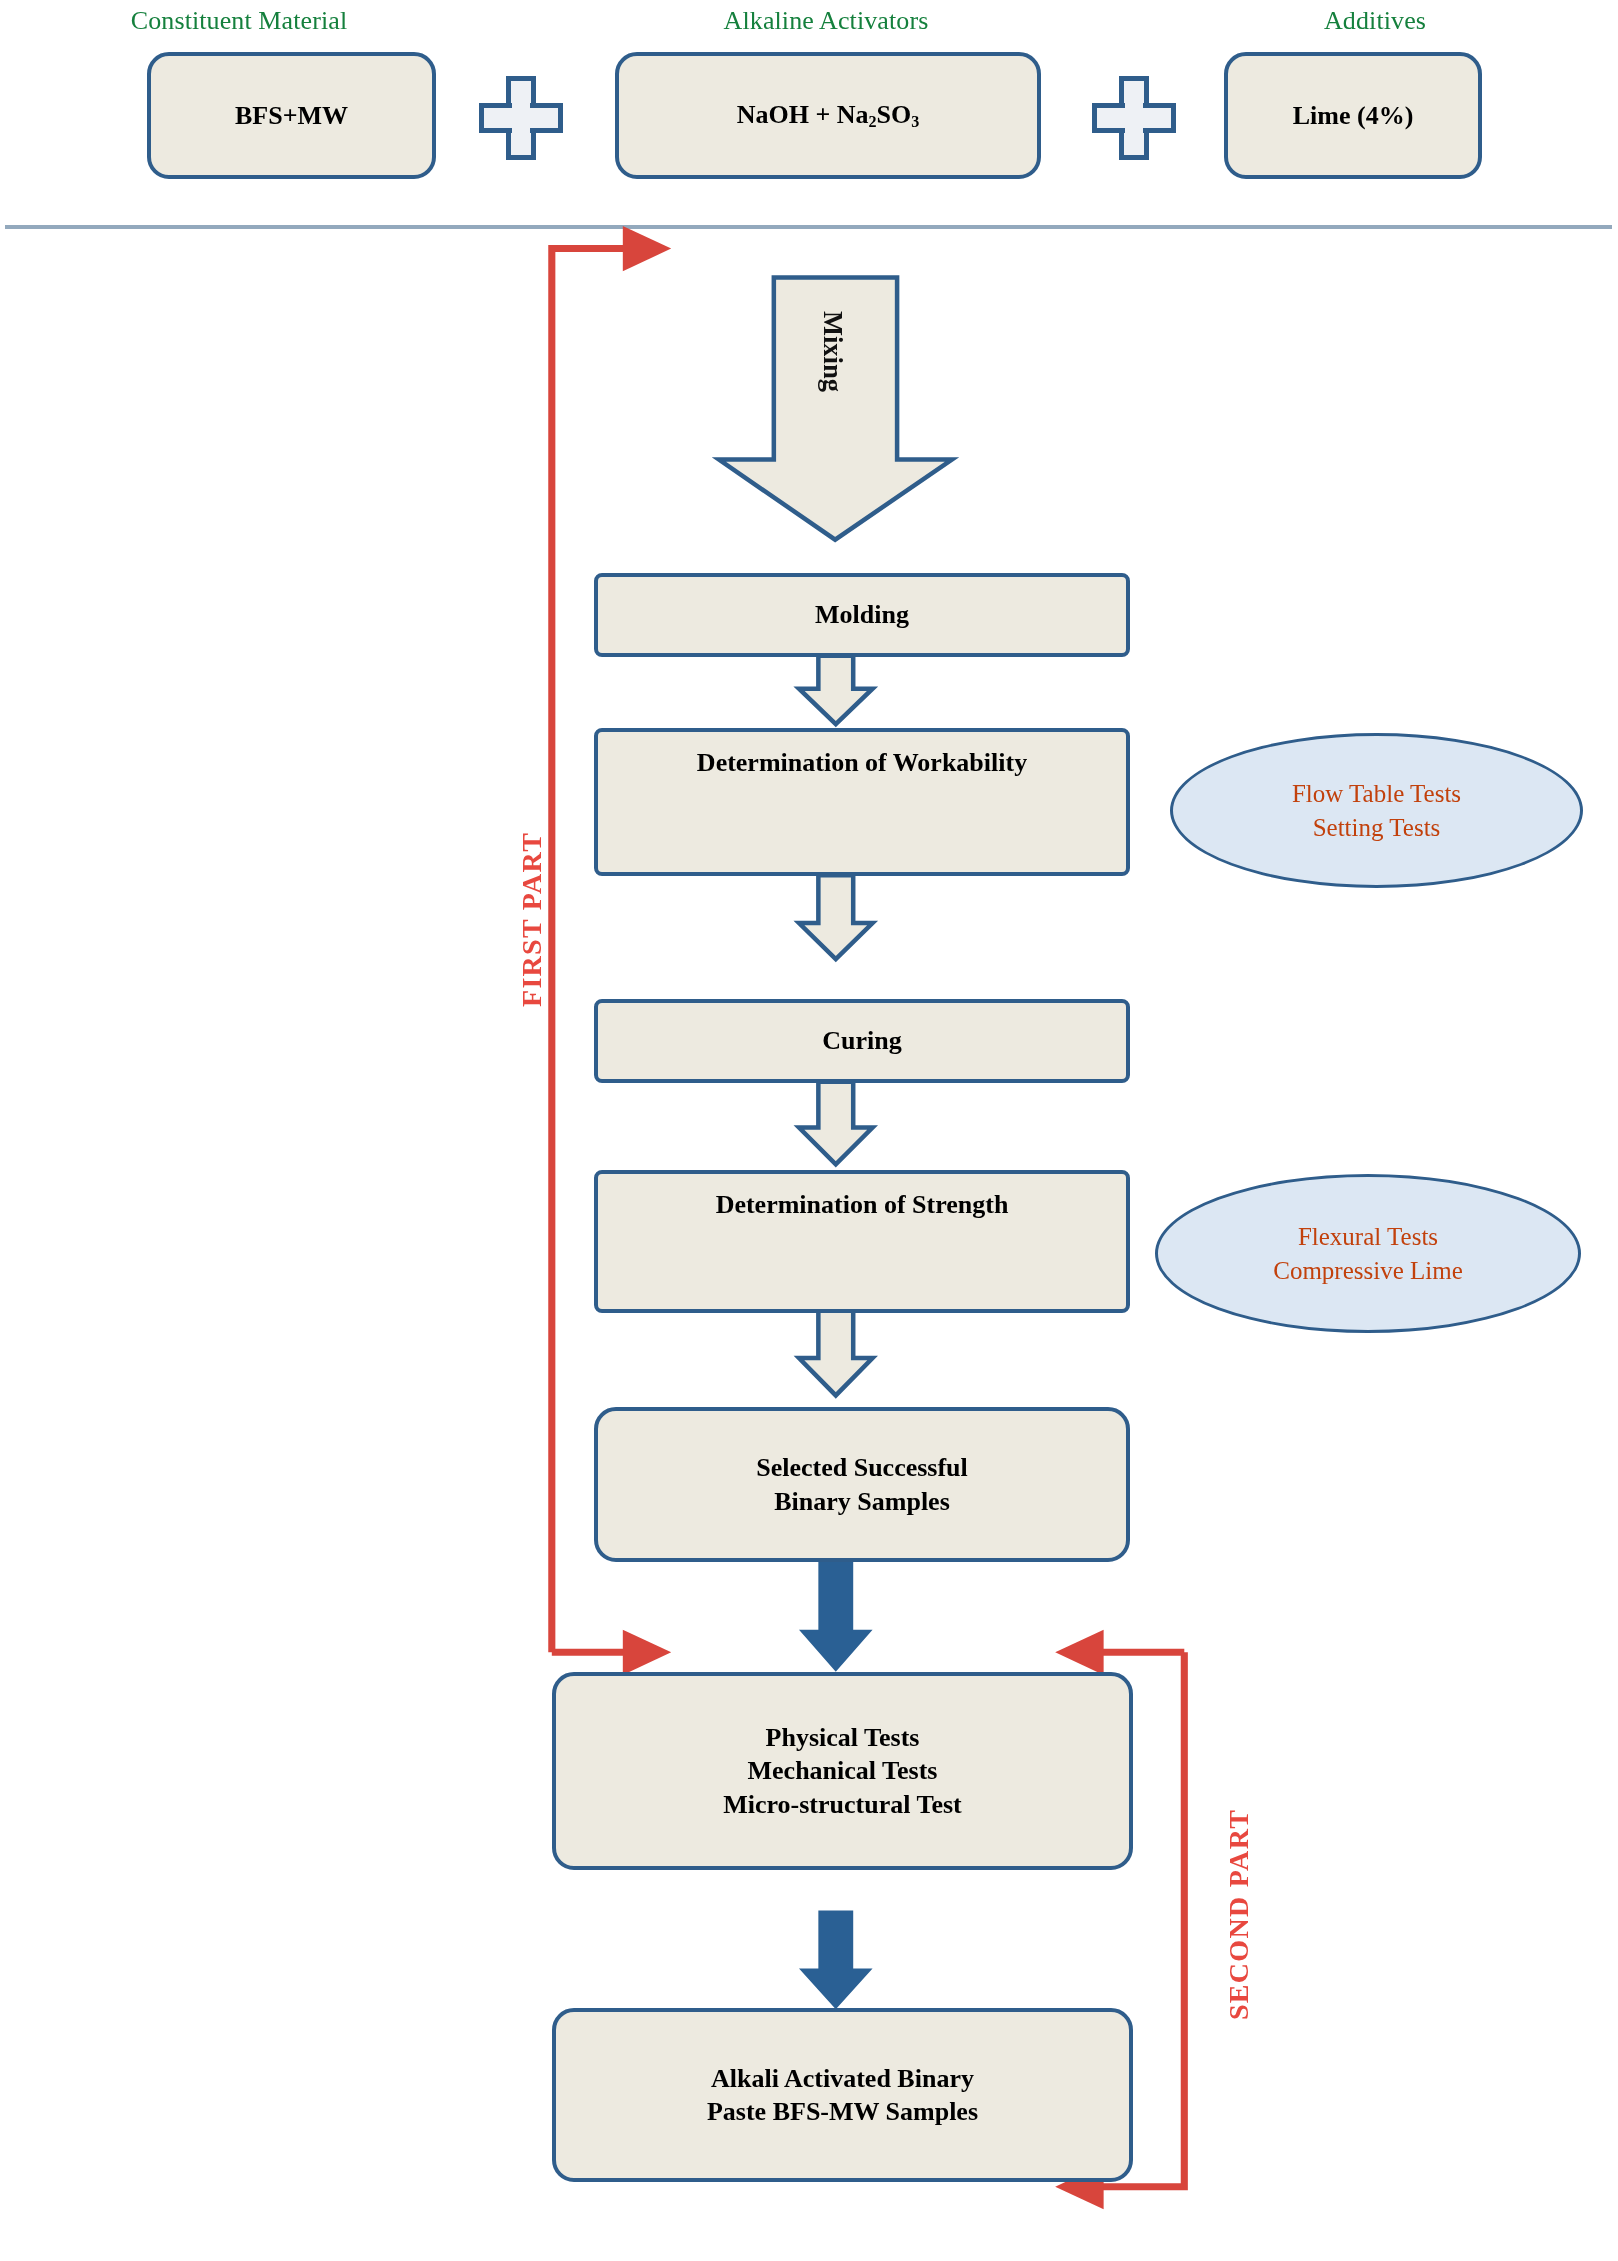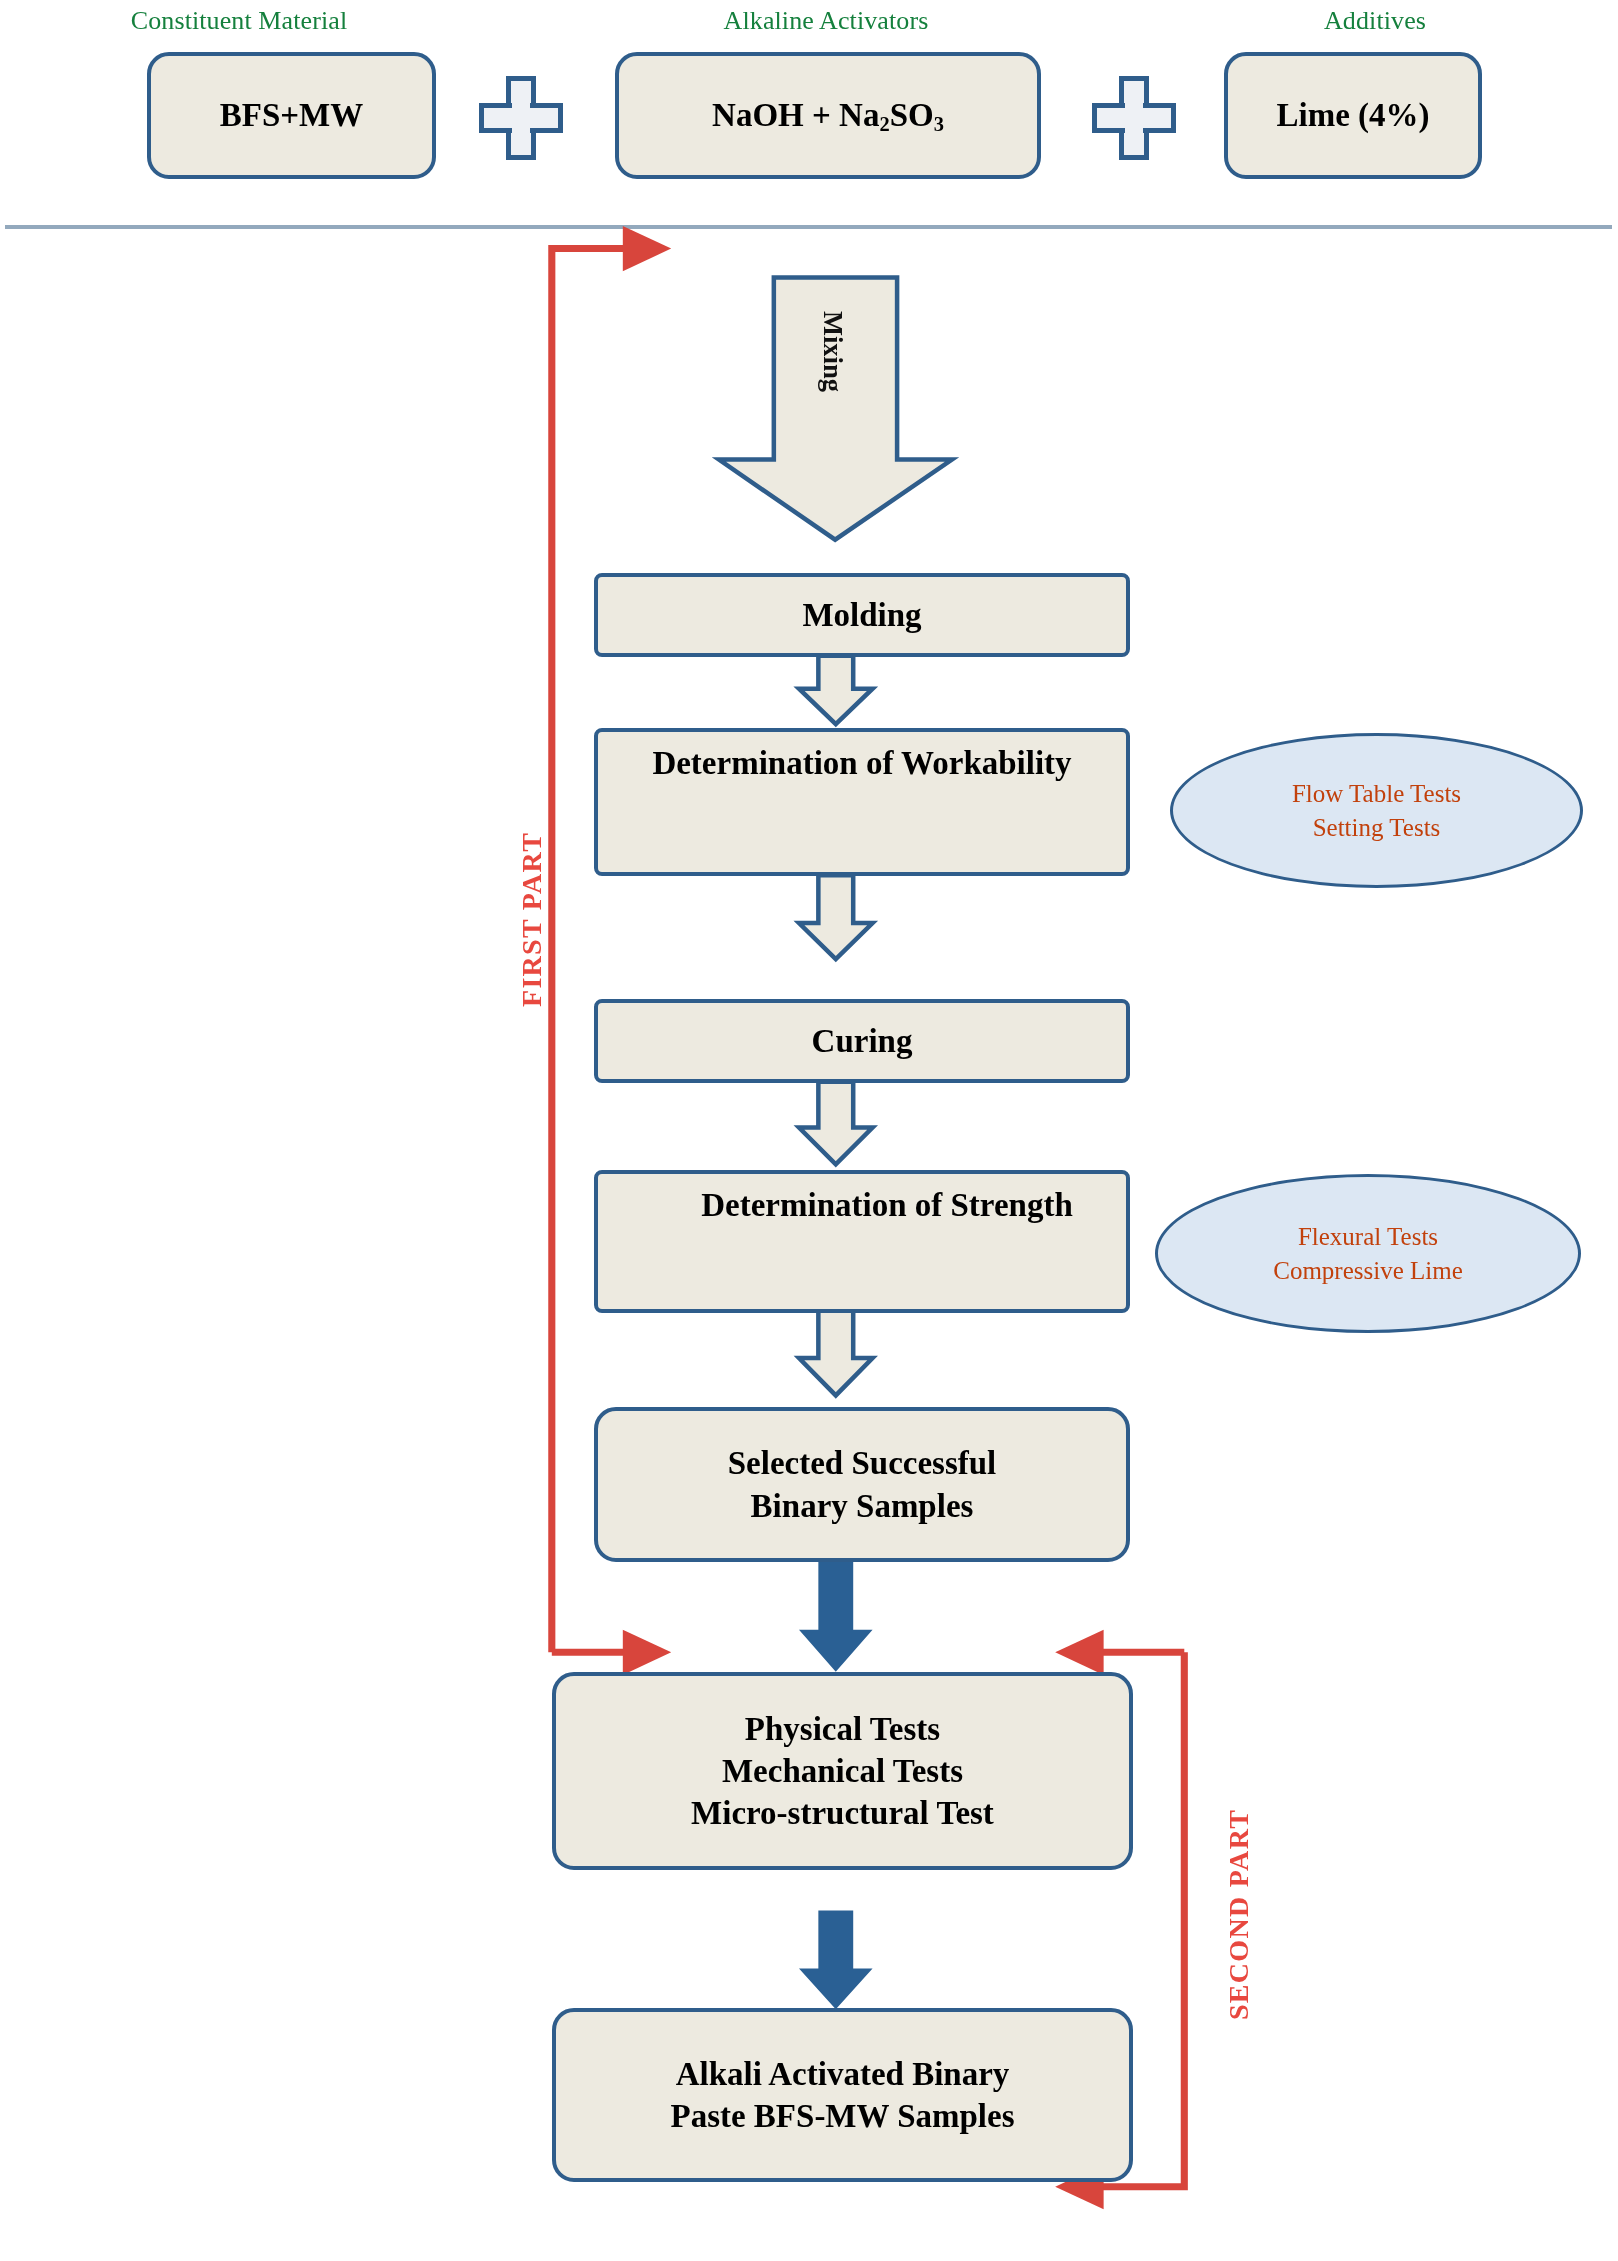--- a/index.html
+++ b/index.html
@@ -24,21 +24,21 @@
   .pbox{
     background:#edeae0;
     border:4.5px solid #2f5d8b;
     box-sizing:border-box;
     color:#000;
     font-weight:bold;
     line-height:1.28;
   }
   .pbox.round{border-radius:22px;}
   .pbox.sq{border-radius:8px;}
-  .pbox .txt{font-size:33px;}
+  .pbox .txt{font-size:26px;}
 
   
   .plus{position:absolute;}
   .plus i{position:absolute;background:#eef1f5;border:5.8px solid #2f5d8b;box-sizing:border-box;display:block;}
 
   
   .ell{
     background:#dce7f3;
     border:3.9px solid #2f5d8b;
     border-radius:50%;
@@ -148,21 +148,21 @@
     <div class="ctr" style="width:100%;height:62px;">
       <span class="txt">Determination of Workability</span>
     </div>
   </div>
 
   <div class="abs pbox sq ctr" style="left:594px;top:999px;width:536px;height:84px;">
     <span class="txt">Curing</span>
   </div>
 
   <div class="abs pbox sq" style="left:594px;top:1170px;width:536px;height:143px;">
-    <div class="ctr" style="width:100%;height:62px;padding-left:25px;">
+    <div class="ctr" style="width:100%;height:62px;">
       <span class="txt">Determination of Strength</span>
     </div>
   </div>
 
   <div class="abs pbox round ctr" style="left:594px;top:1407px;width:536px;height:155px;">
     <div>
       <div class="txt">Selected Successful</div>
       <div class="txt">Binary Samples</div>
     </div>
   </div>

